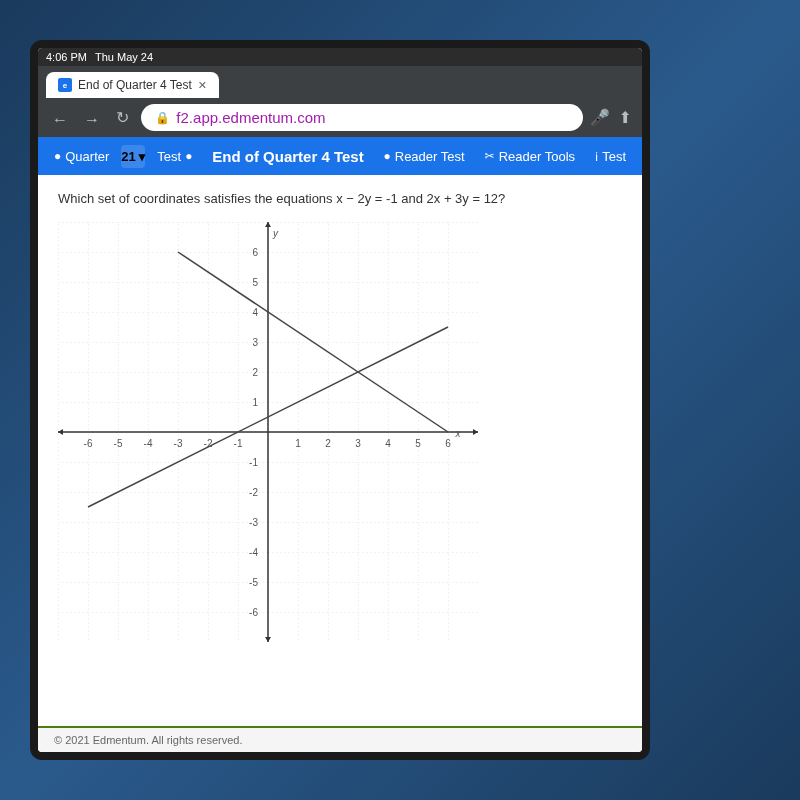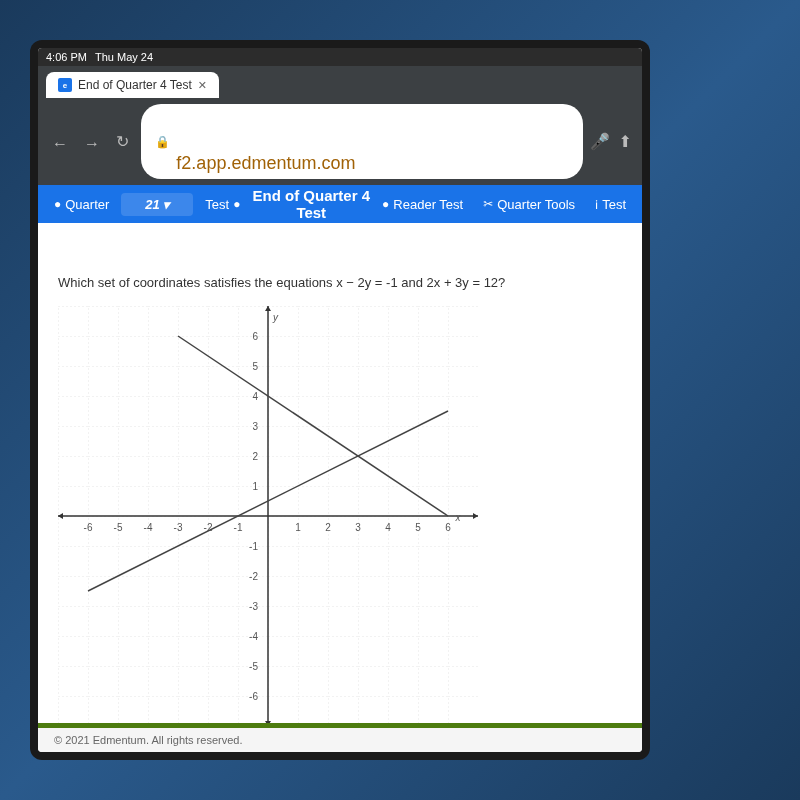--- a/index.html
+++ b/index.html
@@ -128,23 +128,22 @@
       align-items: center;
       gap: 6px;
     }
 
     .lock-icon {
       color: #333;
       font-size: 12px;
     }
 
     .address-text {
-      font-size: 18px;
-      color: #a16207;
-      margin-top: 44px;
+      font-size: 15px;
+      color: #a21caf;
     }
 
     .browser-actions {
       display: flex;
       gap: 8px;
       color: #bbb;
       font-size: 16px;
     }
 
     
@@ -169,46 +168,44 @@
       cursor: pointer;
       white-space: nowrap;
     }
 
     .toolbar-btn .icon {
       font-size: 12px;
     }
 
     .question-number {
       background: rgba(255,255,255,0.15);
-      padding: 4px 24px;
+      padding: 4px 0;
       border-radius: 4px;
-      color: #ffffff;
+      color: #000000;
       font-size: 13px;
       font-weight: bold;
       display: flex;
       align-items: center;
       gap: 3px;
-      font-style: italic;
     }
 
     .test-title {
       flex: 1;
       text-align: center;
       color: #fff;
       font-size: 15px;
       font-weight: bold;
     }
 
     
     .main-content {
       flex: 1;
       background: #fff;
       padding: 16px 20px;
       overflow: auto;
-      margin-top: 36px;
     }
 
     .question-text {
       font-size: 13px;
       color: #333;
       margin-bottom: 16px;
     }
 
     
     .graph-container {
@@ -217,21 +214,21 @@
       align-items: flex-start;
     }
 
     .graph-svg {
       border: none;
     }
 
     
     .footer {
       background: #f5f5f5;
-      border-top: 5px solid #4d7c0f;
+      border-top: 2px solid #4d7c0f;
       padding: 6px 16px;
       font-size: 11px;
       color: #666;
       flex-shrink: 0;
     }
   </style>
 </head>
 <body>
 
 <div class="desktop">
@@ -281,21 +278,21 @@
           <span>Test</span>
           <span class="icon">●</span>
         </div>
         <div class="test-title">End of Quarter 4 Test</div>
         <div class="toolbar-btn">
           <span class="icon">●</span>
           <span>Reader Test</span>
         </div>
         <div class="toolbar-btn">
           <span class="icon">✂</span>
-          <span>Quarter Tools</span>
+          <span>Reader Tools</span>
         </div>
         <div class="toolbar-btn">
           <span class="icon">ℹ</span>
           <span>Test</span>
         </div>
       </div>
 
       <div class="main-content">
         <p class="question-text">Which set of coordinates satisfies the equations x − 2y = -1 and 2x + 3y = 12?</p>
 

